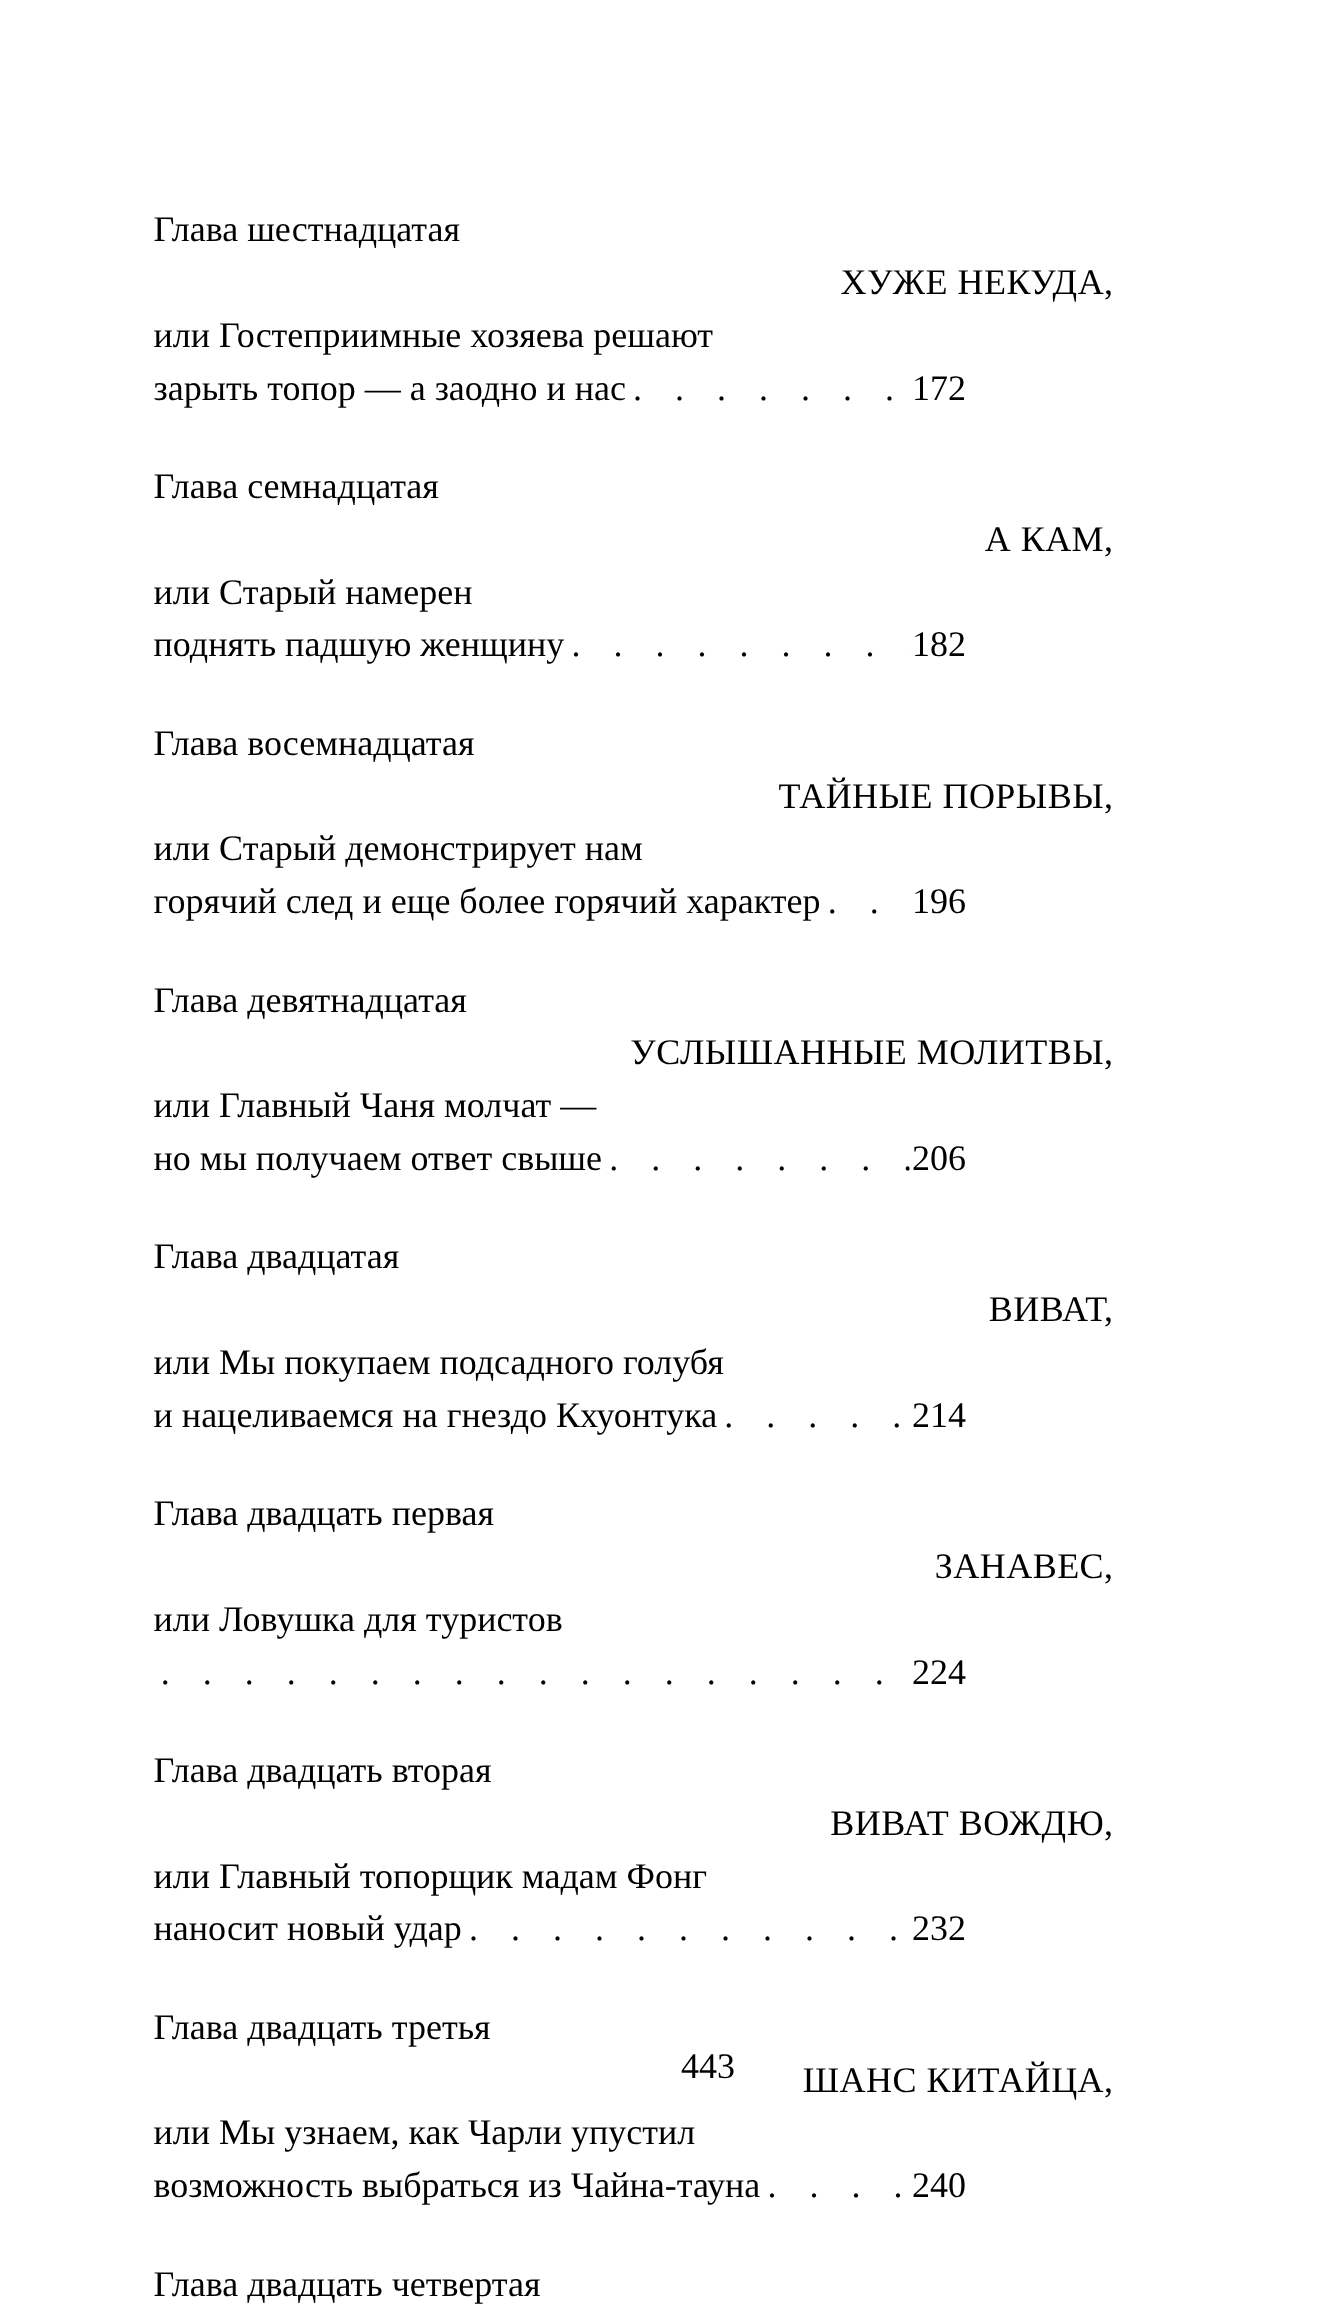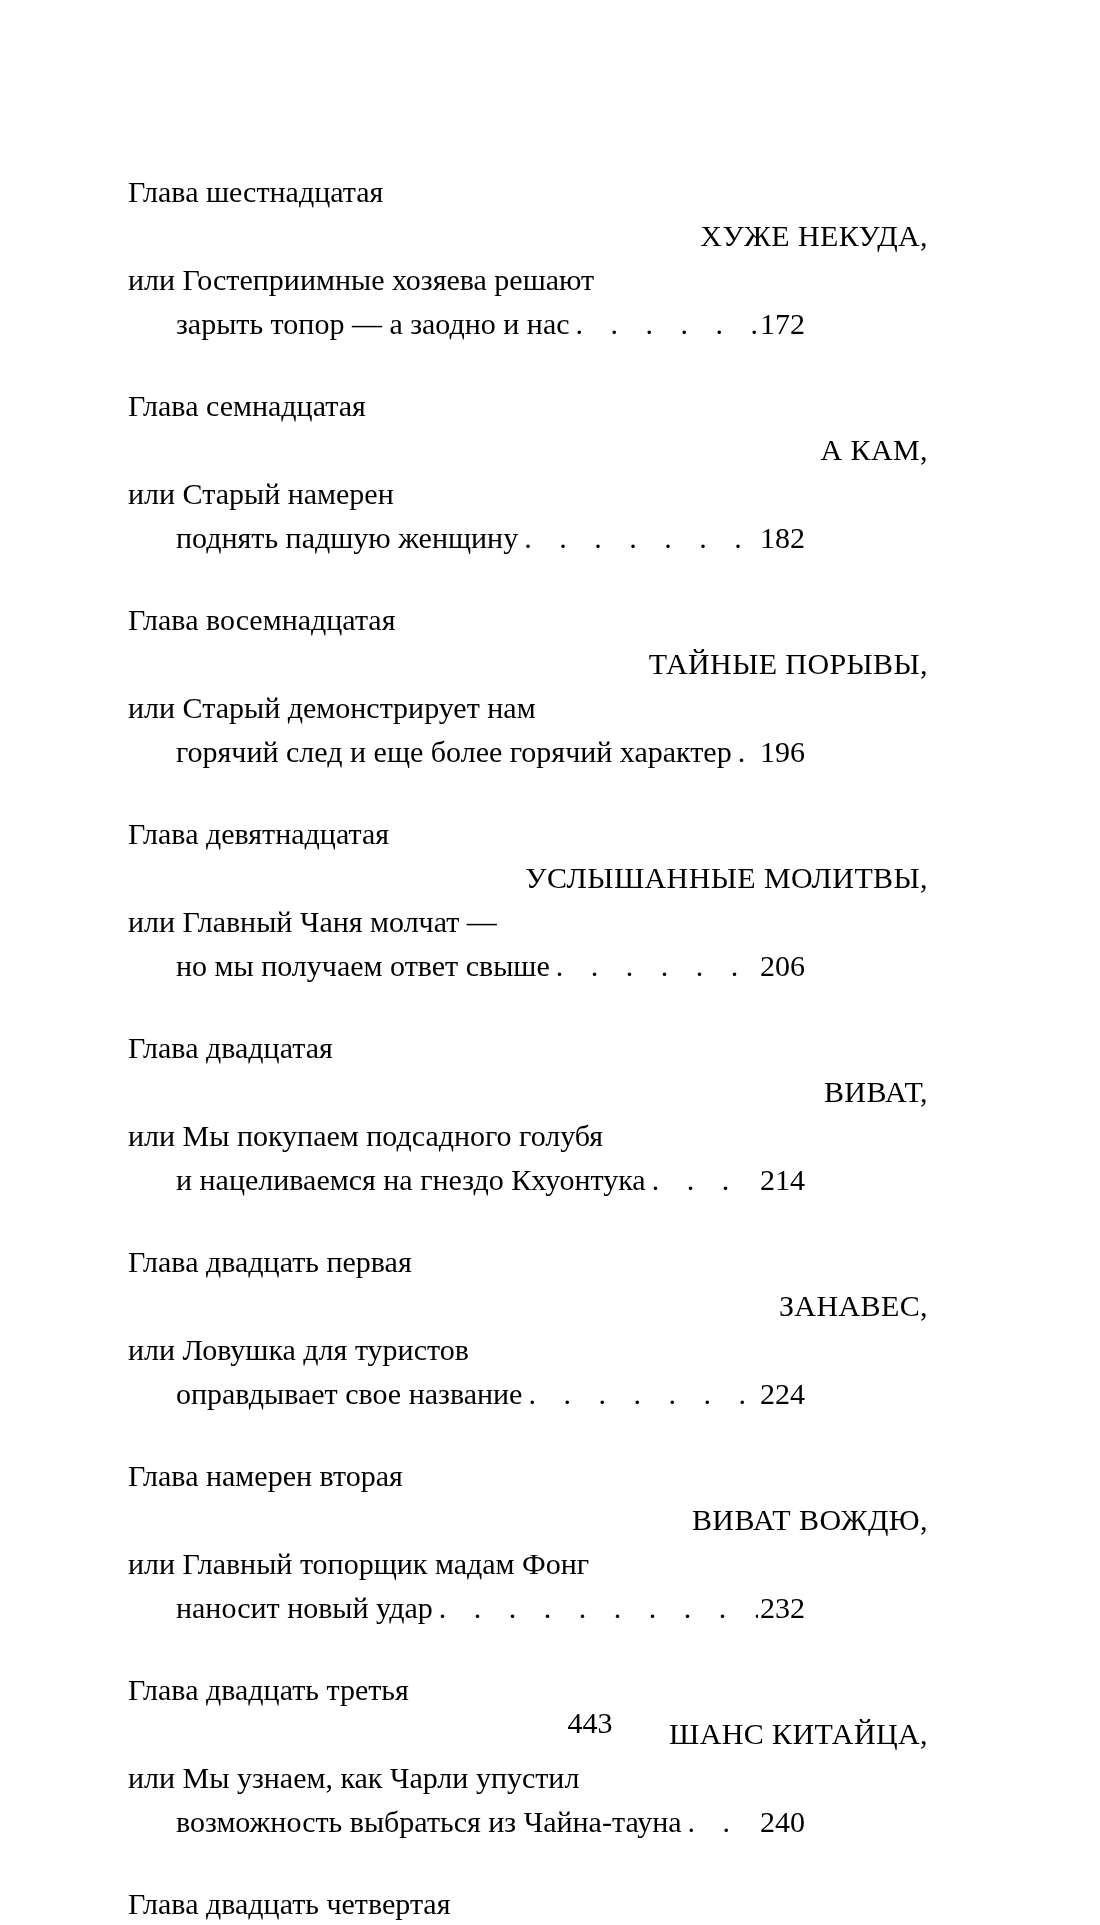--- a/index.html
+++ b/index.html
@@ -44,21 +44,20 @@
   .last-line {
     display: flex;
     align-items: baseline;
     width: 677px;
     font-size: 30px;
     line-height: 44px;
   }
   .last-line .txt {
     white-space: nowrap;
     flex: 0 0 auto;
-    margin-left: 48px;
   }
   .last-line .leader {
     flex: 1 1 auto;
     overflow: hidden;
     white-space: nowrap;
     margin: 0 2px 0 6px;
     letter-spacing: 10px;
     color: #000;
     font-size: 30px;
   }
@@ -137,28 +136,27 @@
         <span class="leader">. . . . . . . . . . . . . . . . . . . . . . . . . . . . . . . . . . . . . . . . . . . . . .</span>
         <span class="pg">214</span>
       </div>
     </div>
 
     <div class="entry">
       <div class="line">Глава двадцать первая</div>
       <div class="line caps">ЗАНАВЕС,</div>
       <div class="line">или Ловушка для туристов</div>
       <div class="last-line">
-        <span class="txt">оправдывает свое название</span>
         <span class="leader">. . . . . . . . . . . . . . . . . . . . . . . . . . . . . . . . . . . . . . . . . . . . . .</span>
         <span class="pg">224</span>
       </div>
     </div>
 
     <div class="entry">
-      <div class="line">Глава намерен вторая</div>
+      <div class="line">Глава двадцать вторая</div>
       <div class="line caps">ВИВАТ ВОЖДЮ,</div>
       <div class="line">или Главный топорщик мадам Фонг</div>
       <div class="last-line">
         <span class="txt">наносит новый удар</span>
         <span class="leader">. . . . . . . . . . . . . . . . . . . . . . . . . . . . . . . . . . . . . . . . . . . . . .</span>
         <span class="pg">232</span>
       </div>
     </div>
 
     <div class="entry">

